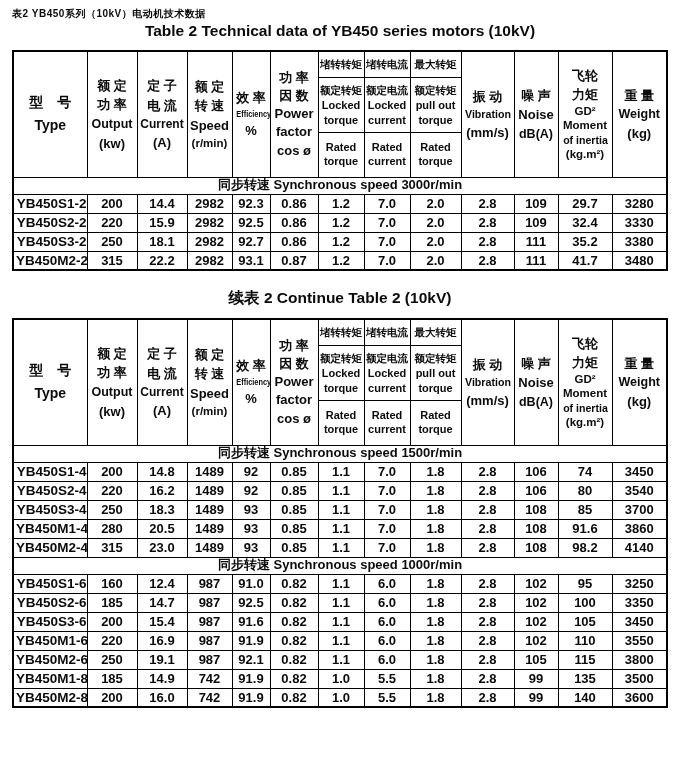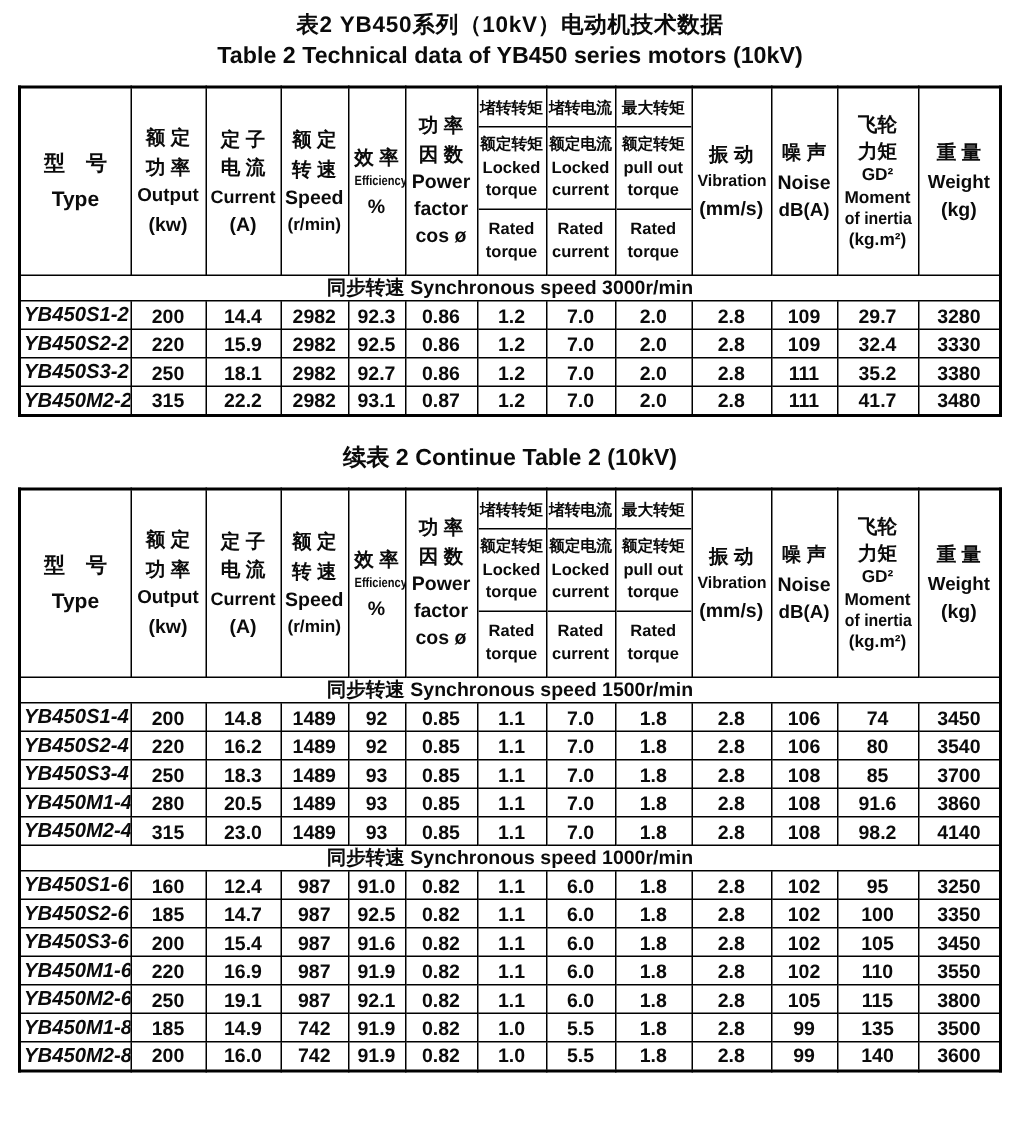--- a/index.html
+++ b/index.html
@@ -6,22 +6,21 @@
   html, body { background: #ffffff; }
   body {
     width: 680px;
     color: #0b0b0b;
     font-family: "Liberation Sans", "DejaVu Sans", sans-serif;
     font-weight: bold;
   }
   .page { padding: 7px 12px 12px 12px; }
 
   .title-cn {
-    font-size: 15px;
-    text-align: center;
+    font-size: 10px;
     letter-spacing: 0.5px;
     line-height: 1.3;
   }
   .title-en {
     font-size: 15.5px;
     text-align: center;
     line-height: 1.3;
     margin-top: 1px;
   }
   .continue-title {
@@ -100,25 +99,24 @@
   td.num-cell {
     height: 19px;
     font-size: 13px;
     text-align: center;
     line-height: 1;
     padding: 0;
   }
   td.type-cell {
     height: 19px;
     font-size: 13.5px;
-    text-align: left;
+    text-align: right;
     padding: 0 0 0 2px;
     white-space: nowrap;
     line-height: 1;
-    font-style: italic;
   }
 </style>
 </head>
 <body>
 
 <div class="page">
   <div class="title-cn">表2  YB450系列（10kV）电动机技术数据</div>
   <div class="title-en">Table 2 Technical data of YB450 series  motors (10kV)</div>
 
   <table class="tech">

